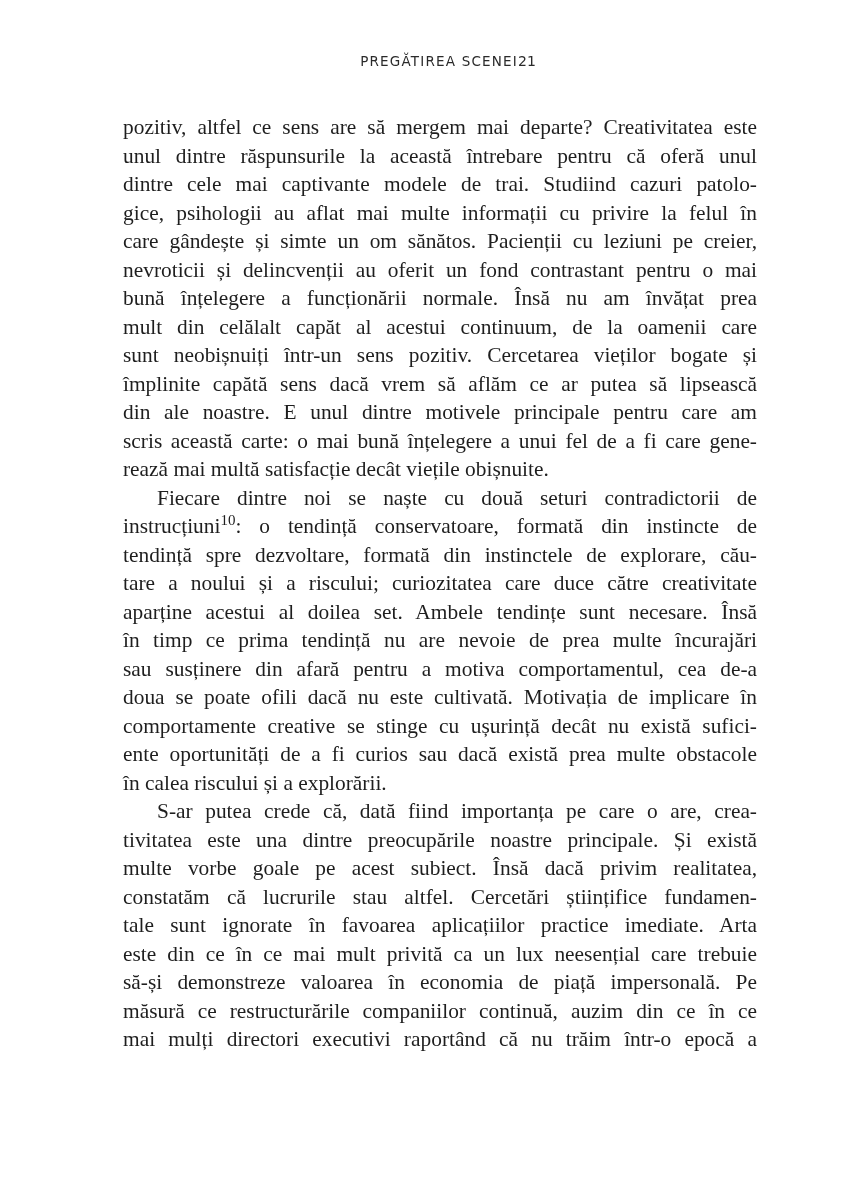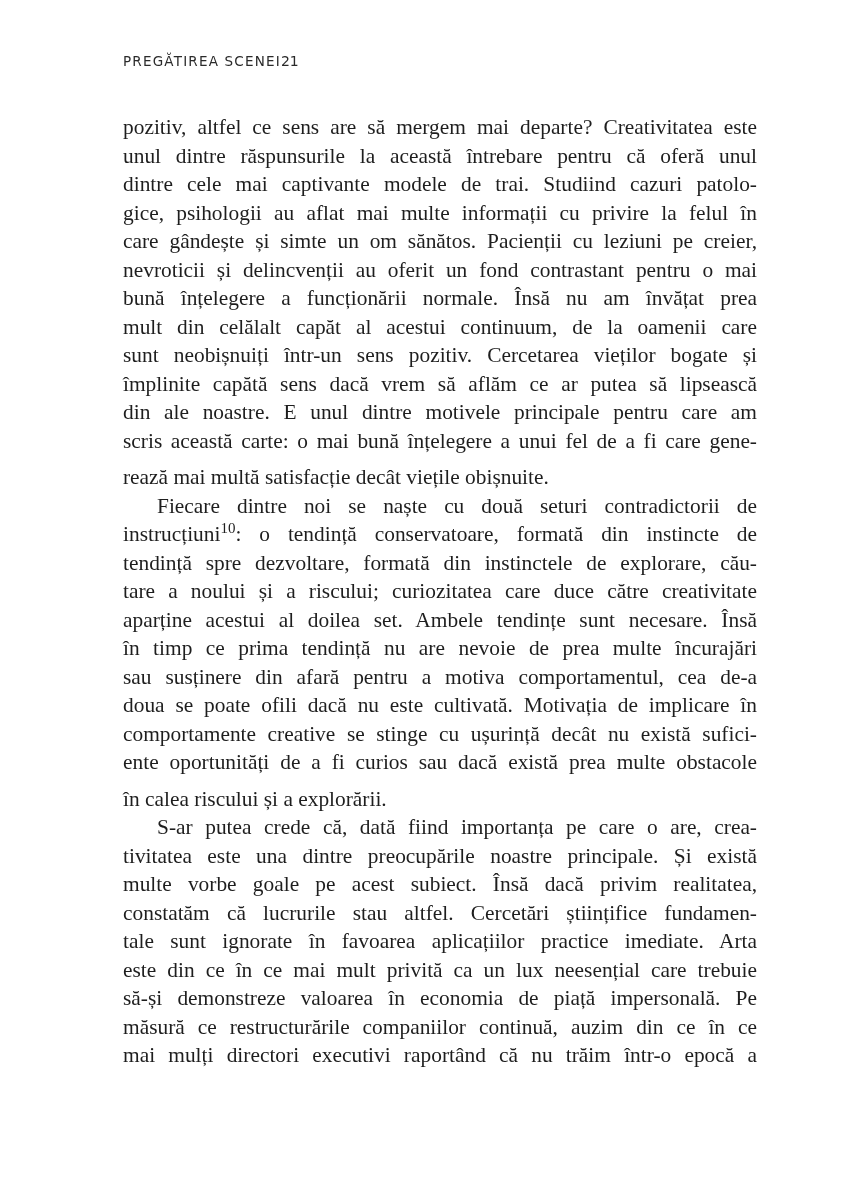--- a/index.html
+++ b/index.html
@@ -1,30 +1,30 @@
 <!DOCTYPE html>
 <html><head>
 <meta charset="utf-8">
 <style>
   html, body { margin: 0; padding: 0; background: #ffffff; }
   body { width: 849px; height: 1200px; position: relative; overflow: hidden; }
   .running-head {
     position: absolute; left: 123px; right: 76px; top: 53px;
-    display: flex; justify-content: flex-start; align-items: baseline;
+    display: flex; justify-content: center; align-items: baseline;
     font-family: "DejaVu Sans", sans-serif; font-size: 13.5px; letter-spacing: 1.2px;
     color: #2a2a2a;
   }
   .page-num { letter-spacing: 0; font-size: 14px; }
   .body-text {
     position: absolute; left: 123px; top: 113px; width: 634px;
     font-family: "Liberation Serif", serif; font-size: 21.4px; line-height: 28.5px;
     color: #1e1e1e;
   }
   .line { white-space: nowrap; display: block; text-align: justify; text-align-last: justify; height: 28.5px; }
-  .line.last { text-align-last: left; margin-top: 8px; }
+  .line.last { text-align-last: left; }
   .line.indent { padding-left: 34px; }
   sup { font-size: 15px; line-height: 0; vertical-align: 8px; }
 </style>
 </head>
 <body>
 
 <div class="running-head">
   <span>PREGĂTIREA SCENEI</span>
   <span class="page-num">21</span>
 </div>

